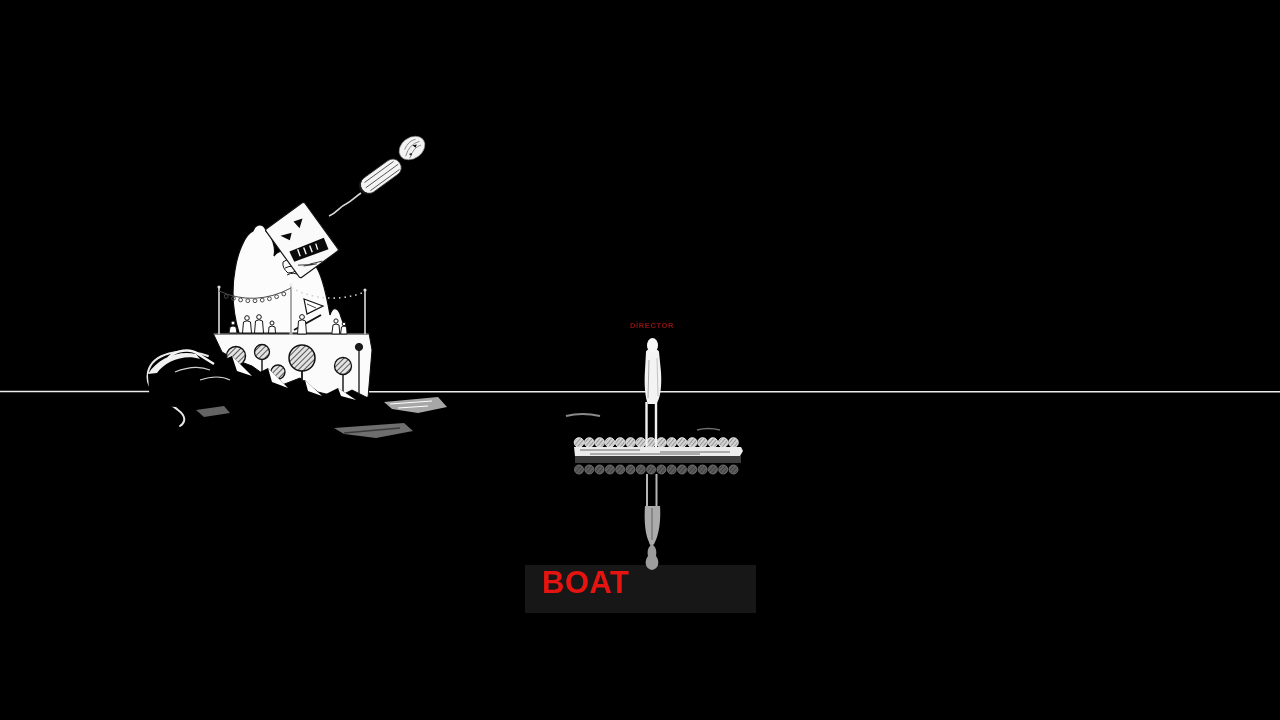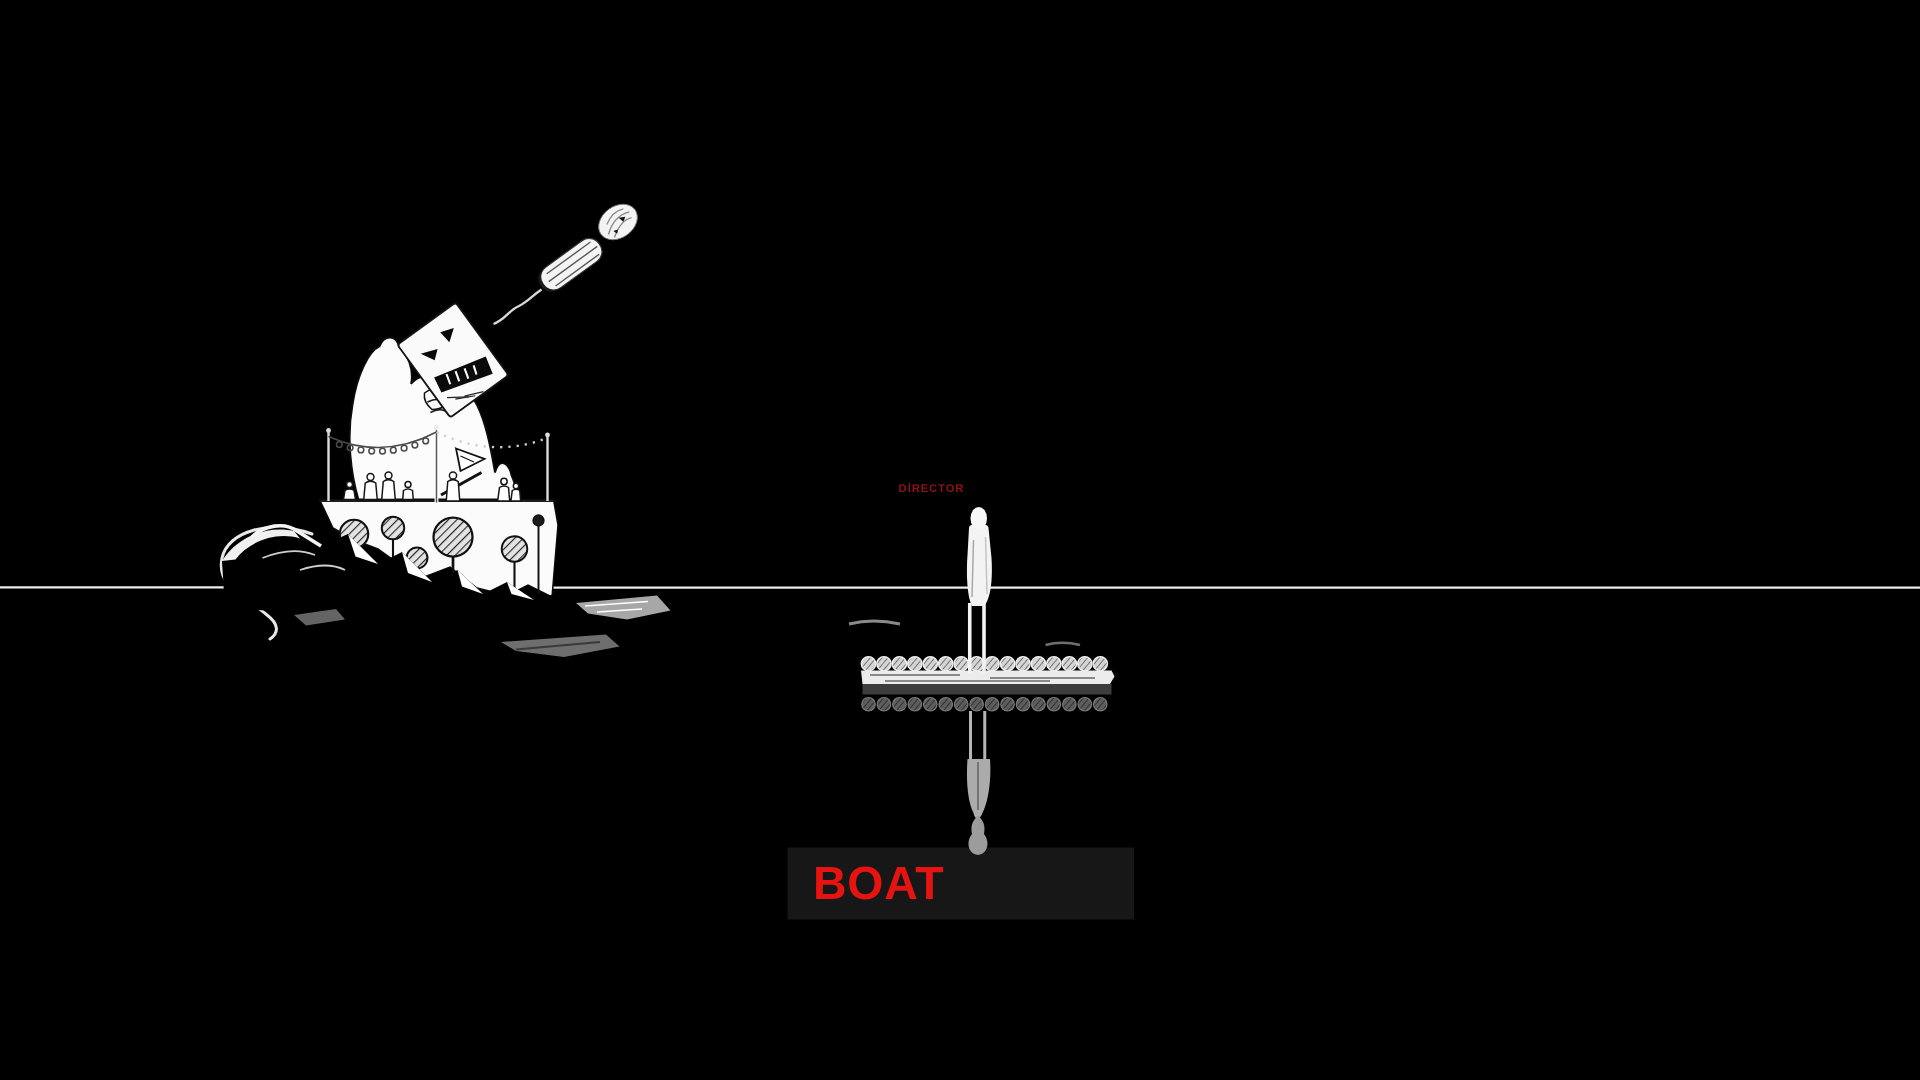--- a/index.html
+++ b/index.html
@@ -7,33 +7,33 @@
     position:relative;width:1280px;height:720px;background:#000;
     overflow:hidden;font-family:"Liberation Sans",sans-serif;
   }
   #scene-art{
     position:absolute;left:0;top:0;width:1280px;height:720px;
     z-index:2;pointer-events:none;
   }
   #subtitle-bar{
     position:absolute;left:525px;top:565px;width:231px;height:48px;
     background:#171717;z-index:1;
-    display:flex;align-items:center;justify-content:space-between;
+    display:flex;align-items:flex-start;justify-content:space-between;
     padding:0 17px;box-sizing:border-box;
   }
   #subtitle-speaker{
     color:#e61410;font-weight:bold;font-size:31px;letter-spacing:0.5px;
     font-family:"Liberation Sans",sans-serif;
   }
   #subtitle-text{
     color:#f3f3f3;font-size:28px;letter-spacing:0.2px;
     font-family:"Liberation Sans",sans-serif;
   }
   #director-label{
-    position:absolute;left:595px;top:321px;width:52px;z-index:3;
+    position:absolute;left:626px;top:321px;width:52px;z-index:3;
     text-align:center;color:#8d1414;font-size:7.5px;font-weight:bold;
     letter-spacing:0.6px;font-family:"Liberation Sans",sans-serif;
   }
 </style>
 </head>
 <body>
 
 <div id="stage">
 
   <div id="subtitle-bar">

